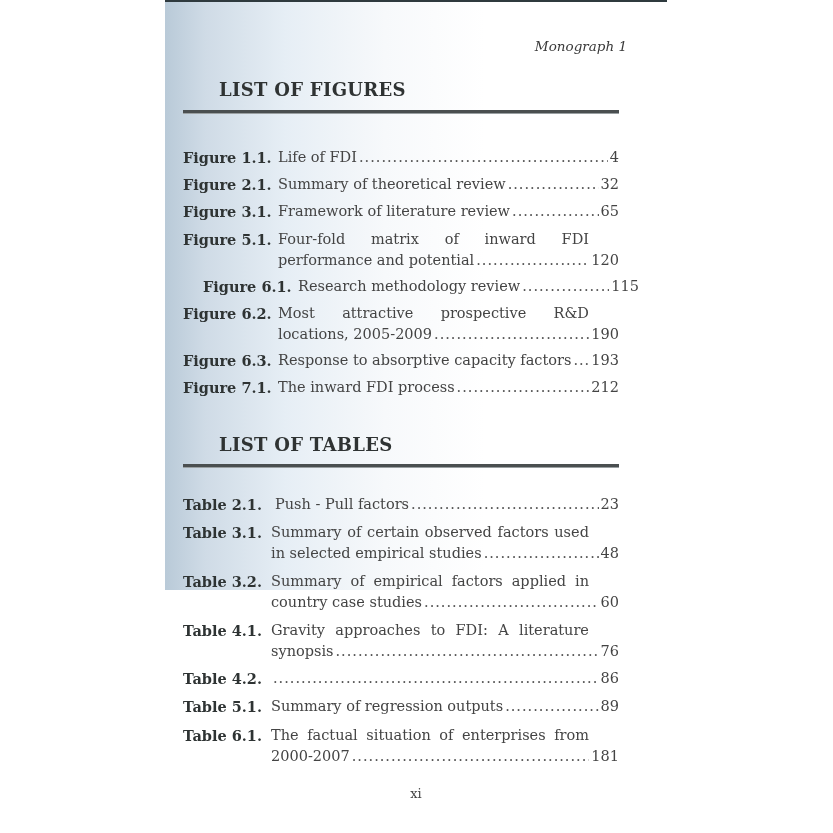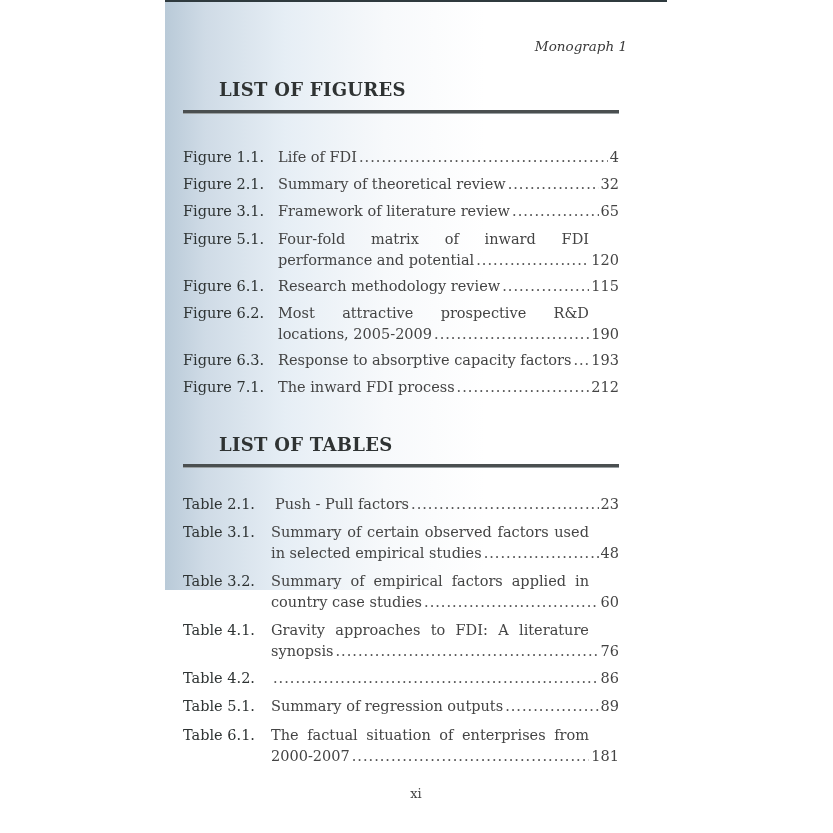--- a/index.html
+++ b/index.html
@@ -5,21 +5,21 @@
   html, body { margin:0; padding:0; }
   body { width:833px; height:833px; background:#ffffff; position:relative; overflow:hidden;
          font-family:"DejaVu Serif", serif; color:#3a3a3a; }
   .page { position:absolute; left:165px; top:0; width:502px; height:590px;
           background:linear-gradient(90deg,#b9cad8 0px,#cfdbe6 40px,#e6eef5 120px,#f7f9fb 220px,#ffffff 320px); }
   .topbar { position:absolute; left:0; top:0; width:502px; height:2px; background:#2f3a3e; }
   .running-head { position:absolute; right:40px; top:38px; font-style:italic; font-size:13.5px; color:#3a3a3a; }
   .section-title { position:absolute; left:18px; font-weight:bold; font-size:18px; letter-spacing:0.3px; color:#2f3333;margin-left:36px; }
   .rule { position:absolute; left:18px; width:436px; height:3px; background:#4a4f50; border-bottom:1px solid #9aa0a2; }
   .entry { position:absolute; left:18px; width:436px; font-size:14.5px; line-height:21px; }
-  .entry .lbl { position:absolute; left:0; top:0; font-weight:normal; color:#2e3333; }
+  .entry .lbl { position:absolute; left:0; top:0; font-weight:bold; color:#2e3333; }
   .entry .body { position:absolute; top:0; right:0; color:#444; }
   .line { display:flex; align-items:baseline; white-space:nowrap; }
   .line.justify { justify-content:space-between; }
   .fill { flex:1; overflow:hidden; white-space:nowrap; letter-spacing:1px; color:#555; margin:0 2px; }
   .fill::before { content:"................................................................................................................................................"; }
   .pageno { color:#444; }
   .folio { position:absolute; left:0; width:502px; top:786px; text-align:center; font-size:13px; color:#444; }
 </style>
 </head>
 <body>
@@ -72,21 +72,21 @@
             <span>inward</span>
             <span>FDI</span>
           </div>
           <div class="line">
             <span>performance and potential</span>
             <span class="fill"></span>
             <span class="pageno">120</span>
           </div>
         </div>
       </div>
-      <div class="entry" style="top: 276px; height: 21px;">
+      <div class="entry" style="top: 276px; height: 21px; margin-left: 20px;">
         <span class="lbl">Figure 6.1.</span>
         <div class="body" style="left: 95px;">
           <div class="line">
             <span>Research methodology review</span>
             <span class="fill"></span>
             <span class="pageno">115</span>
           </div>
         </div>
       </div>
       <div class="entry" style="top: 303px; height: 42px;">

